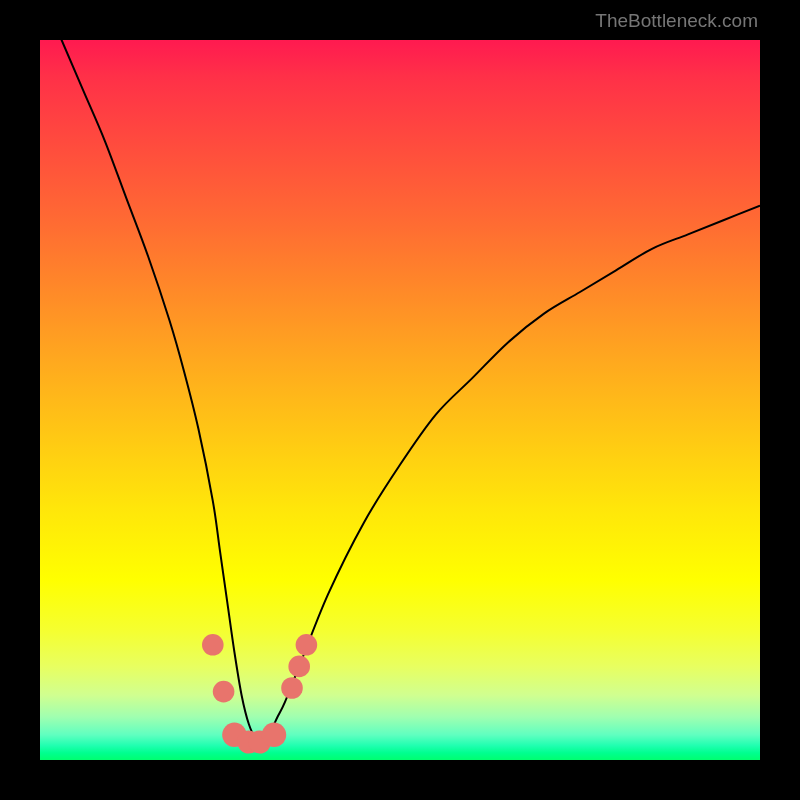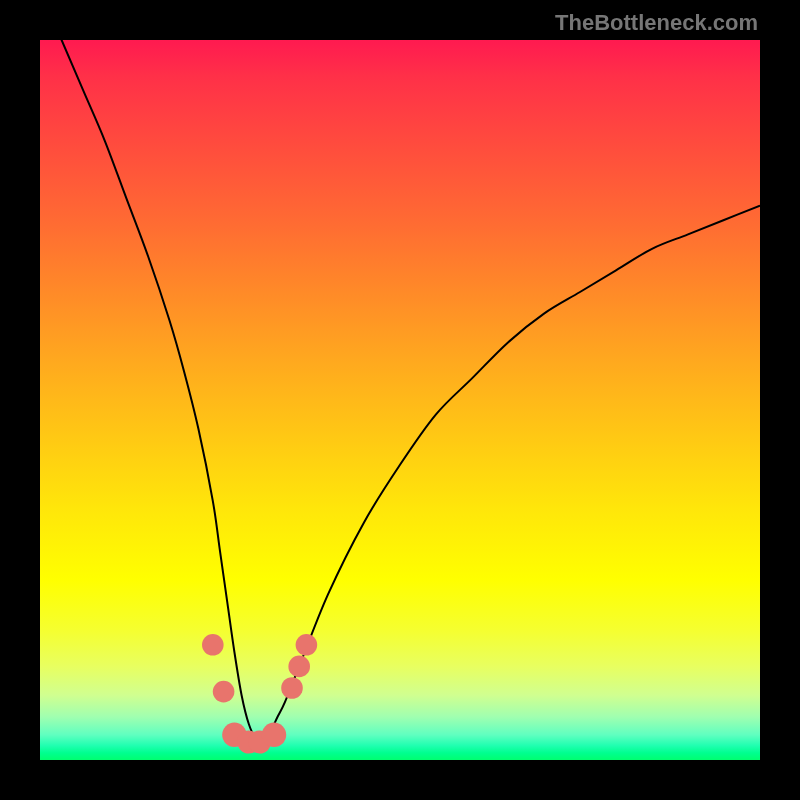--- a/index.html
+++ b/index.html
@@ -39,22 +39,22 @@
       #00ff90 99%,
       #00ff70 100%
     );
   }
   .watermark {
     position: absolute;
     top: 10px;
     right: 42px;
     color: #767676;
     font-family: Arial, Helvetica, sans-serif;
-    font-size: 22px;
-    font-weight: 700;
+    font-size: 19px;
+    font-weight: 400;
     z-index: 10;
   }
   svg.curve {
     position: absolute;
     left: 0;
     top: 0;
     width: 100%;
     height: 100%;
   }
 </style>

